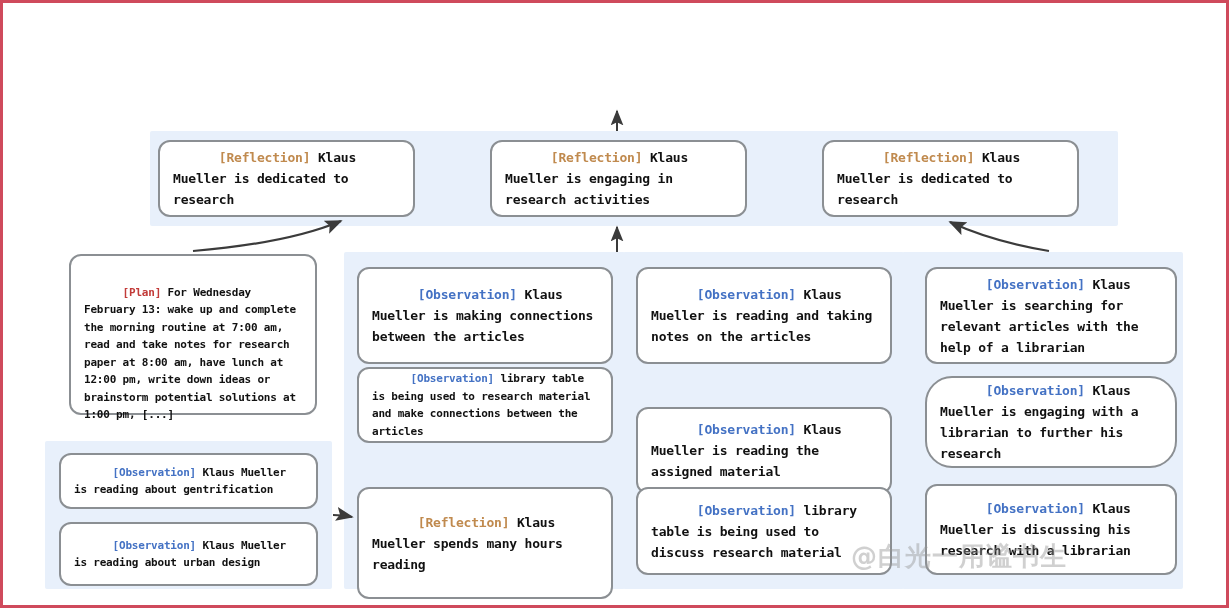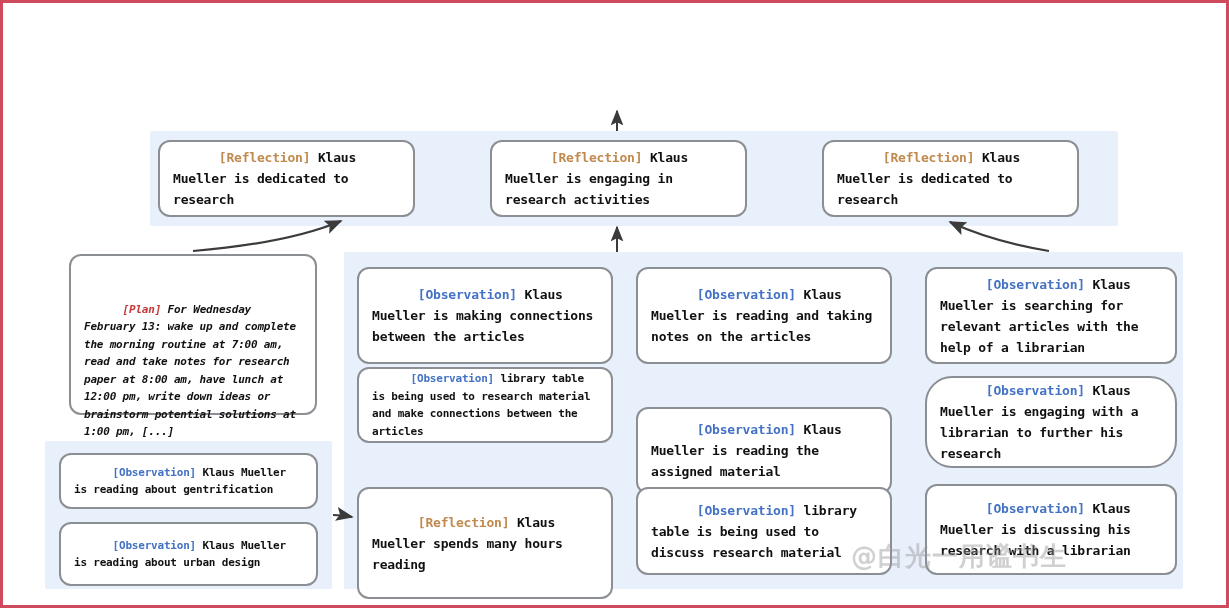--- a/index.html
+++ b/index.html
@@ -114,21 +114,21 @@
     </div>
   </div>
 
   <div class="node fs-md" style="left:819px; top:137px; width:257px; height:77px;">
     <div class="txt">
       <span class="tag-reflection">[Reflection]</span><span> Klaus Mueller is dedicated to research</span>
     </div>
   </div>
 
   <div class="node fs-xs" style="left:66px; top:251px; width:248px; height:161px; align-items:flex-start;">
-    <div class="txt" style="padding-top:27px;font-style:italic;">
+    <div class="txt" style="padding-top:10px;">
       <span class="tag-plan">[Plan]</span><span> For Wednesday February 13: wake up and complete the morning routine at 7:00 am, read and take notes for research paper at 8:00 am, have lunch at 12:00 pm, write down ideas or brainstorm potential solutions at 1:00 pm, [...]</span>
     </div>
   </div>
 
   <div class="node fs-xs" style="left:56px; top:450px; width:259px; height:56px;">
     <div class="txt">
       <span class="tag-observation">[Observation]</span><span> Klaus Mueller is reading about gentrification</span>
     </div>
   </div>
 

